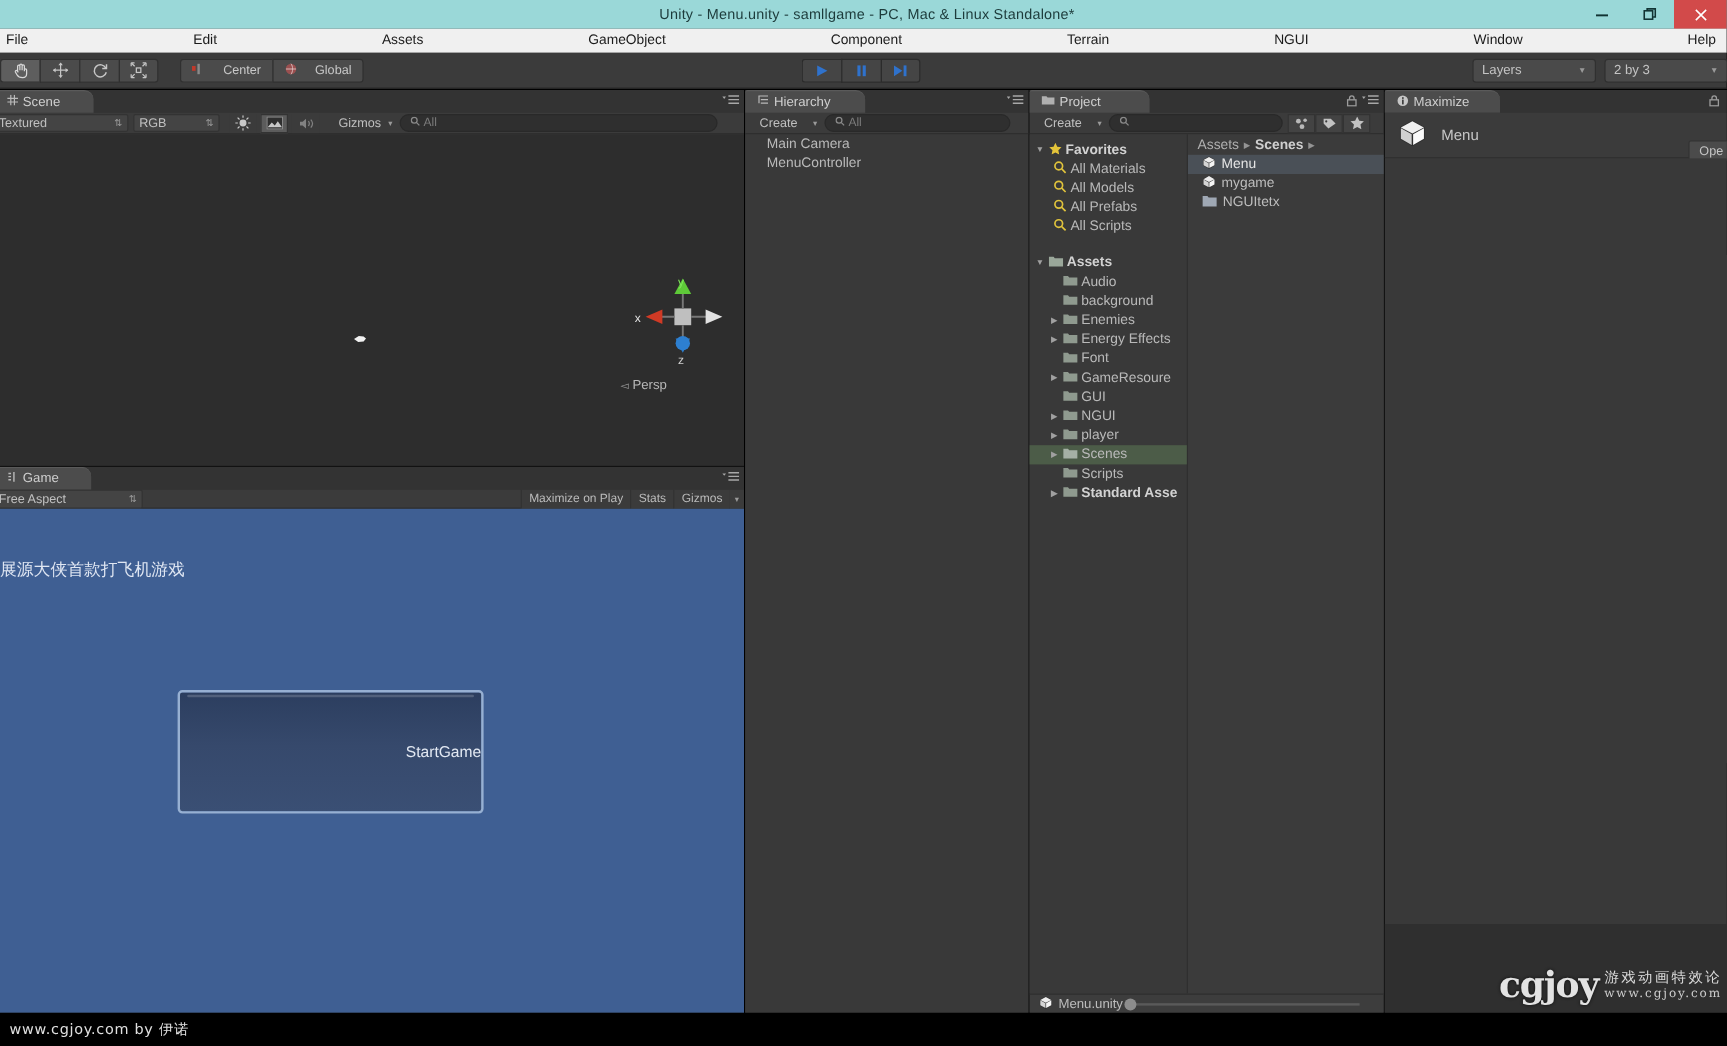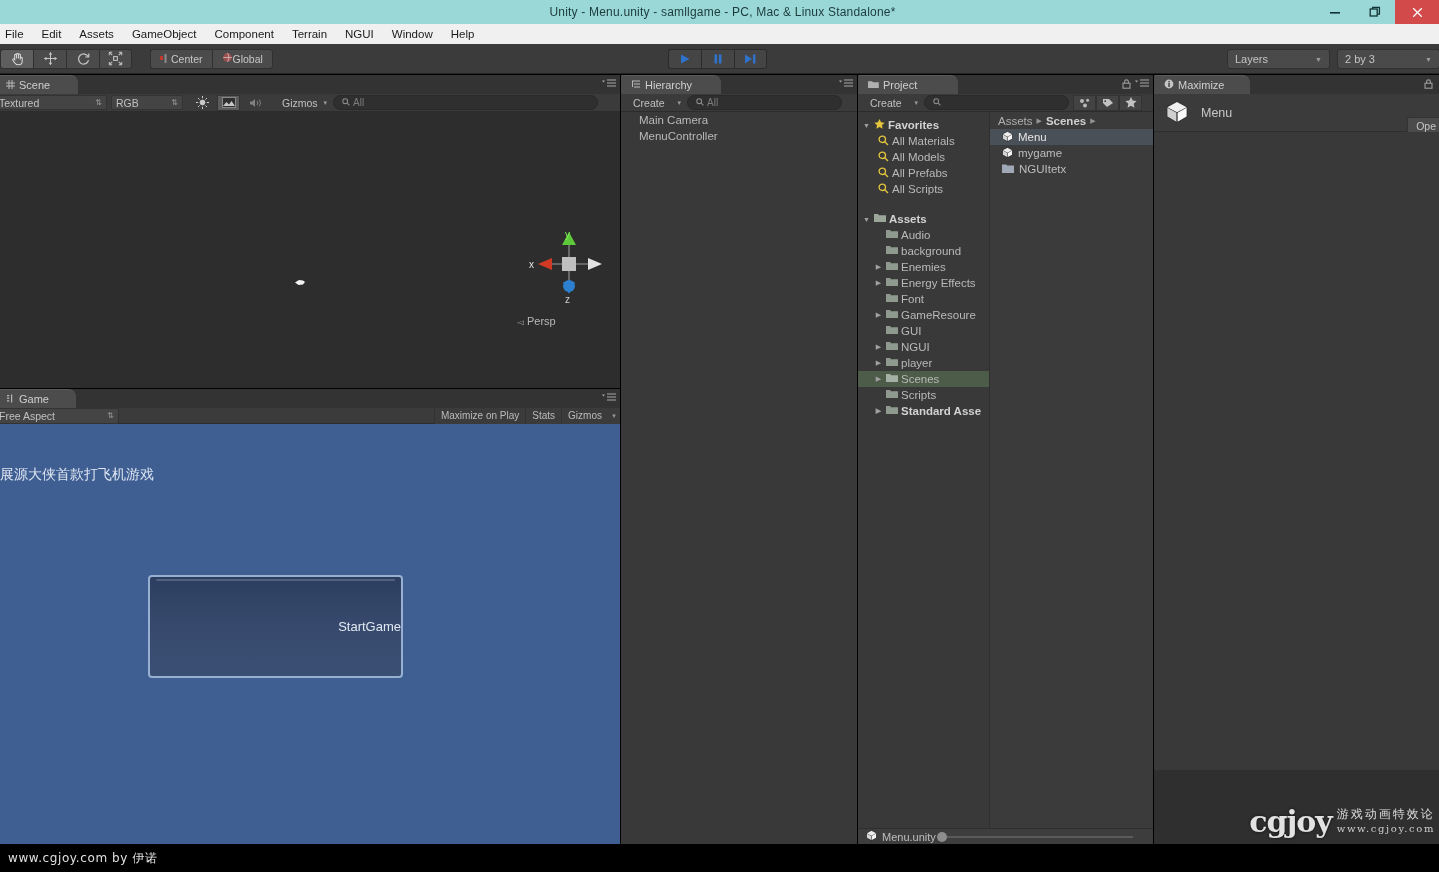--- a/index.html
+++ b/index.html
@@ -26,21 +26,21 @@
   .win-btn {
     width:40px; height:24px; display:flex; align-items:center; justify-content:center;
     color:#133; font-size:12px;
   }
   .win-btn.close { background:#d24a4a; color:#fff; width:44px; font-size:15px; }
   .win-btn svg { display:block; }
 
   
   .menubar {
     position:absolute; left:0; top:24px; width:1439px; height:20px;
-    background:#f0f0f0; display:flex; align-items:center; padding-left:2px;
+    background:#f0f0f0; display:flex; align-items:center; padding-left:2px;justify-content:space-between;
   }
   .menu-item {
     color:#1a1a1a; font-size:11.5px; padding:2px 9px; white-space:nowrap;
   }
   .menu-item:first-child { margin-left:-6px; }
 
   
   .toolbar {
     position:absolute; left:0; top:44px; width:1439px; height:30px;
     background:#3b3b3b; border-bottom:1px solid #232323;
@@ -50,21 +50,21 @@
   .tool-btn {
     width:33px; height:20px; background:#4b4b4b;
     border:1px solid #303030; border-right:none;
     display:flex; align-items:center; justify-content:center;
   }
   .tool-btn:first-child { background:#5e5e5e; border-radius:3px 0 0 3px; }
   .tool-btn:last-child { border-right:1px solid #303030; border-radius:0 3px 3px 0; }
   .pivot-group { display:flex; margin-left:18px; }
   .pivot-btn {
     height:20px; background:#4b4b4b; border:1px solid #303030; border-right:none;
-    display:flex; align-items:center; gap:0; padding:0 9px; color:#c8c8c8; font-size:10.5px;
+    display:flex; align-items:center; gap:15px; padding:0 9px; color:#c8c8c8; font-size:10.5px;
   }
   .pivot-btn:first-child { border-radius:3px 0 0 3px; }
   .pivot-btn:last-child { border-right:1px solid #303030; border-radius:0 3px 3px 0; }
 
   .play-group { position:absolute; left:668px; top:5px; display:flex; }
   .play-btn {
     width:33px; height:20px; background:#454545; border:1px solid #2b2b2b; border-right:none;
     display:flex; align-items:center; justify-content:center;
   }
   .play-btn:first-child { border-radius:3px 0 0 3px; }
@@ -187,21 +187,21 @@
     display:flex; align-items:center; padding-left:6px; color:#e0e0e0; font-size:11.5px; font-weight:bold;
   }
   .insp-footer { position:absolute; left:0; bottom:0; width:100%; height:74px; background:#2f2f2f; }
 
   
   .wm-logo {
     position:absolute; right:4px; bottom:10px; display:flex; align-items:flex-end; gap:5px; opacity:.92;
   }
   .wm-cg { font-family:"DejaVu Serif", serif; font-weight:bold; font-size:30px; color:#f2f2f2;
            letter-spacing:-1px; line-height:.85; text-shadow:0 0 3px rgba(0,0,0,.8); }
-  .wm-right { display:flex; flex-direction:column; }
+  .wm-right { display:flex; flex-direction:column;text-align:right; }
   .wm-cn { font-family:"DejaVu Sans", sans-serif; font-size:12px; color:#e8e8e8; letter-spacing:2px; }
   .wm-url { font-family:"DejaVu Serif", serif; font-size:10px; color:#dcdcdc; letter-spacing:1.6px; }
 
   .bottom-bar {
     position:absolute; left:0; bottom:0; width:1439px; height:28px; background:#000;
     display:flex; align-items:center;
   }
   .bottom-text { color:#e0e0e0; font-size:12px; font-family:"DejaVu Sans", sans-serif; letter-spacing:.6px; }
 
   .ico { display:inline-block; }

